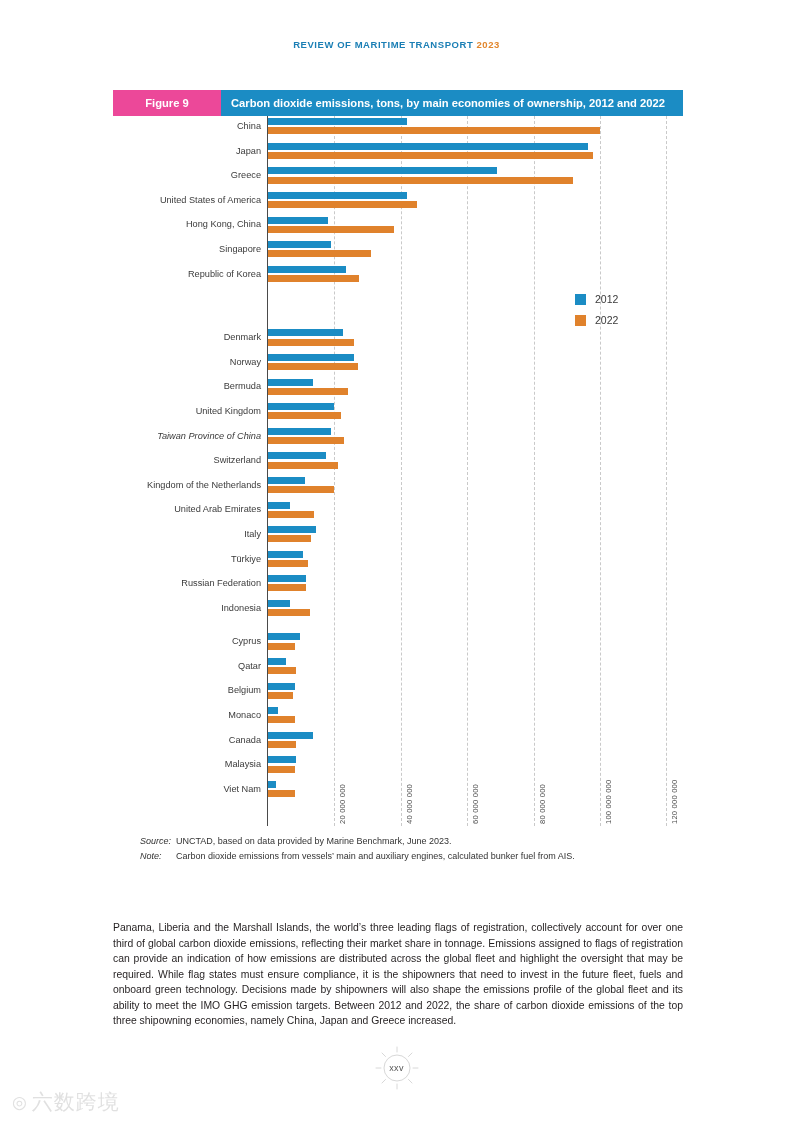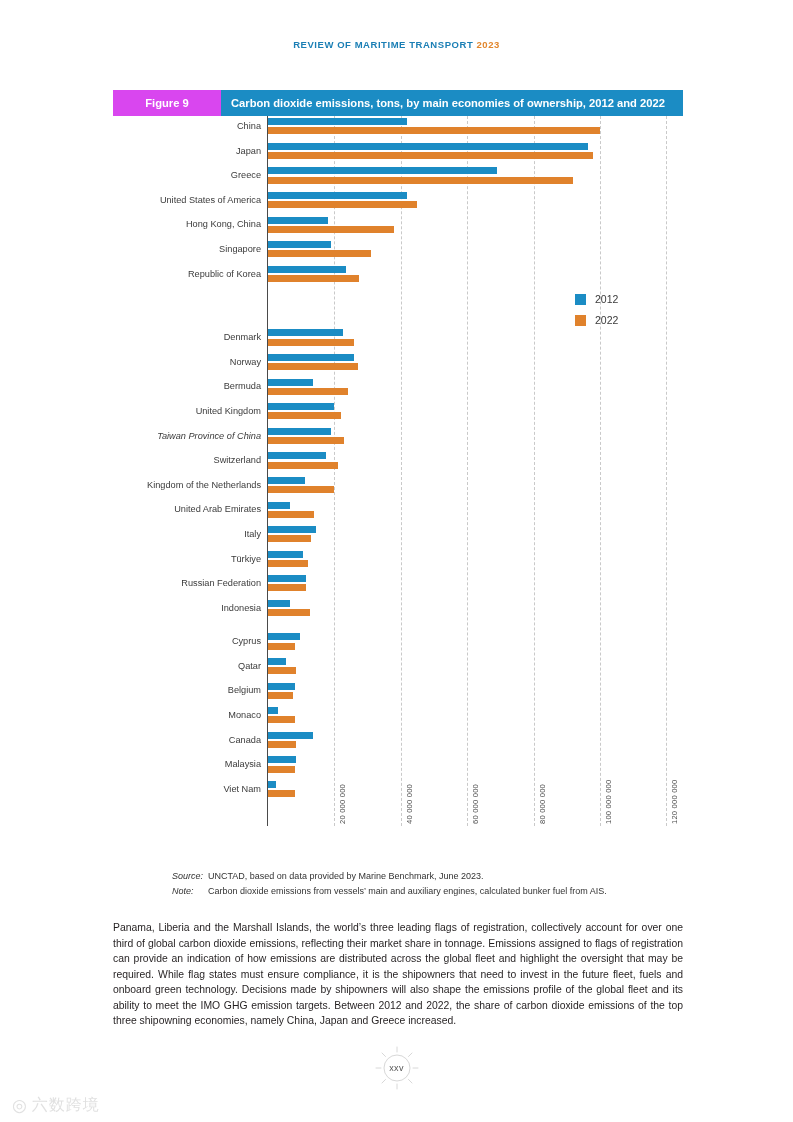--- a/index.html
+++ b/index.html
@@ -44,21 +44,21 @@
     align-items: center;
     height: 26px;
     background: #1b8cc4;
     color: #ffffff;
     font-size: 11.2px;
     font-weight: bold;
   }
   .figure-title-bar .fig-num-cell {
     width: 108px;
     height: 26px;
-    background: #d946ef;
+    background: #ec4899;
     display: flex;
     align-items: center;
     justify-content: center;
     flex: 0 0 108px;
   }
   .figure-title-bar .fig-title-cell {
     padding-left: 10px;
   }
 
   
@@ -152,26 +152,25 @@
   }
   .legend-label {
     font-size: 10.5px;
     color: #3b3b3b;
   }
 
   
   .src-note {
     position: absolute;
     left: 140px;
-    top: 869px;
+    top: 834px;
     width: 550px;
     font-size: 9px;
     color: #333333;
     line-height: 15px;
-    margin-left: 32px;
   }
   .src-note .line {
     display: flex;
   }
   .src-note .tag {
     font-style: italic;
     flex: 0 0 36px;
   }
   .src-note .txt {
     flex: 1;
@@ -226,21 +225,21 @@
     display: flex;
     align-items: center;
     opacity: .30;
   }
   .watermark .wm-mark {
     font-size: 17px;
     color: #9a9a9a;
     margin-right: 5px;
   }
   .watermark .wm-text {
-    font-size: 16px;
+    font-size: 21px;
     color: #9a9a9a;
     letter-spacing: 1px;
   }
 </style>
 </head>
 <body>
 
 <div class="running-head">
   <span>REVIEW OF MARITIME TRANSPORT</span>
   <span class="year">2023</span>

